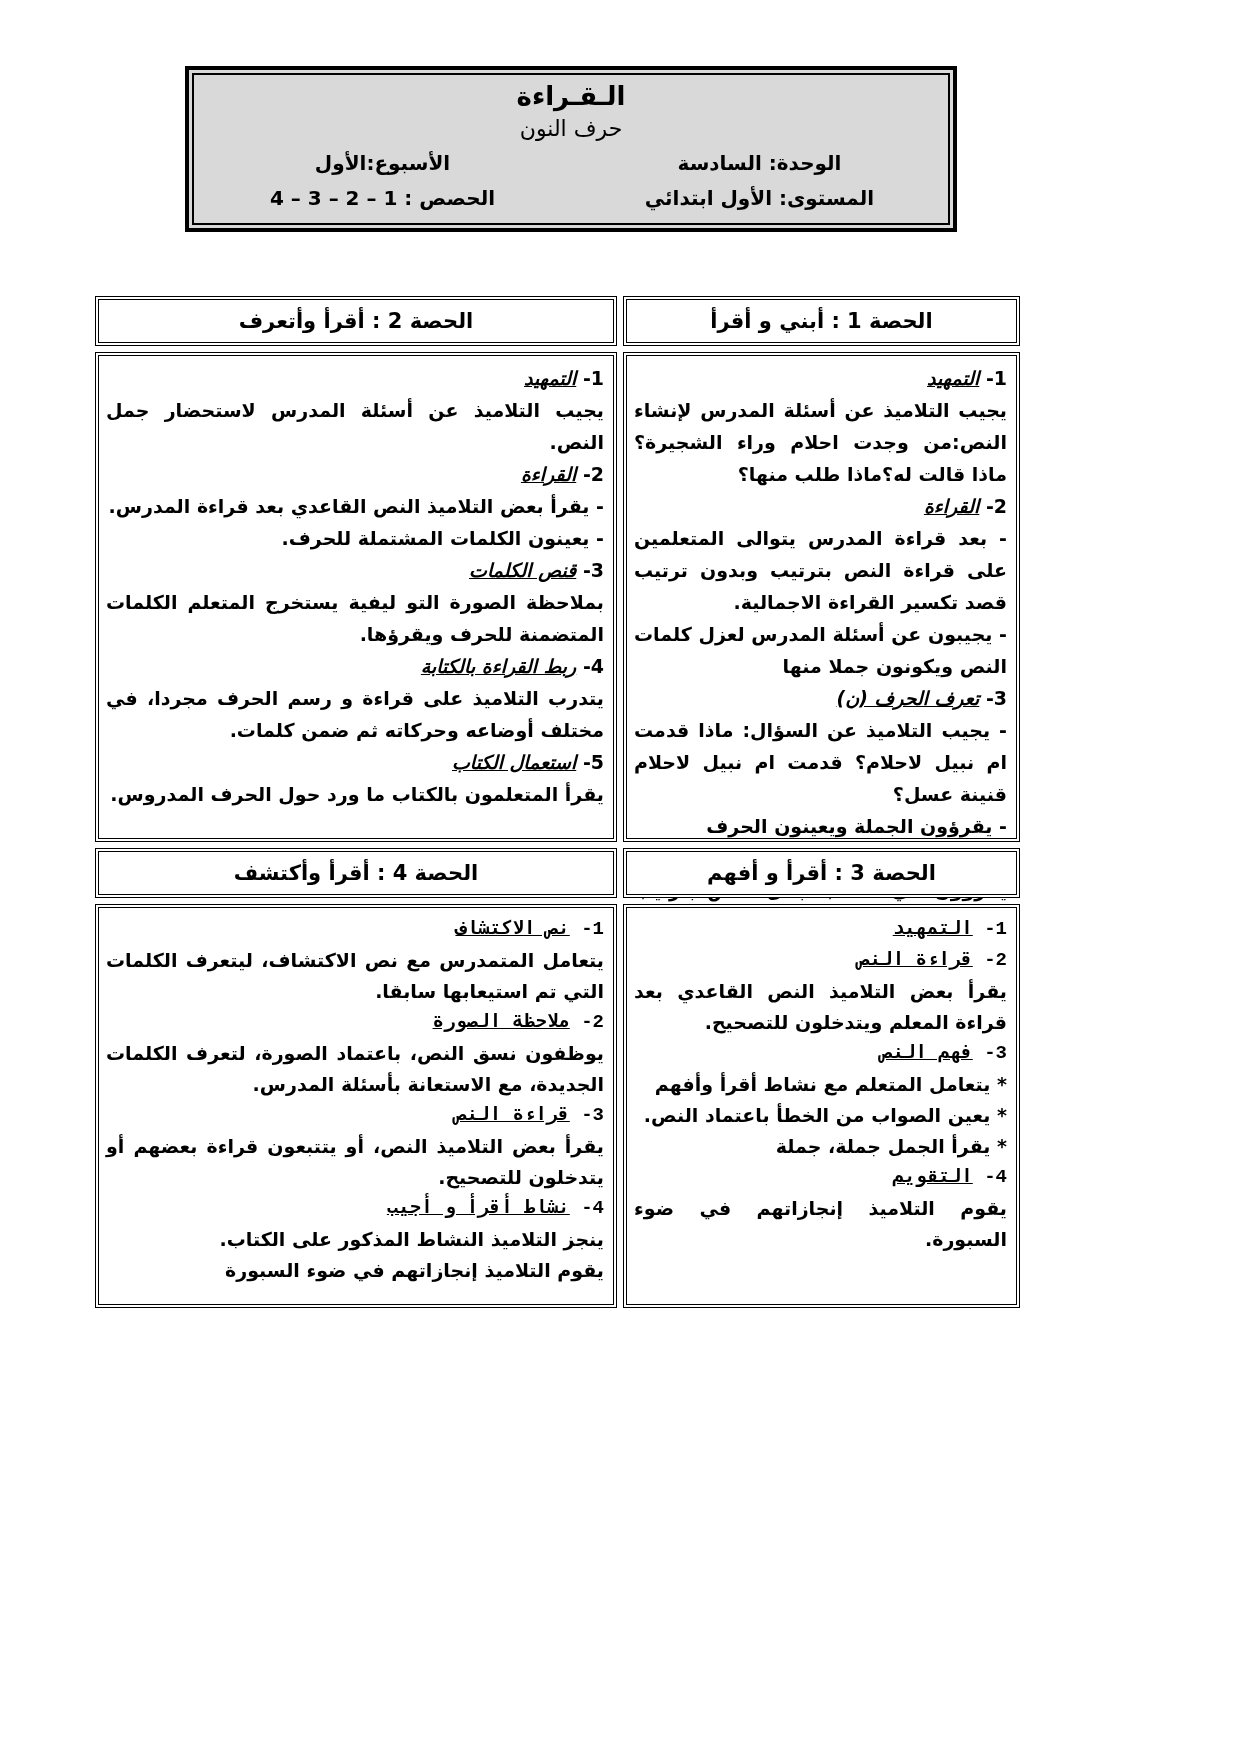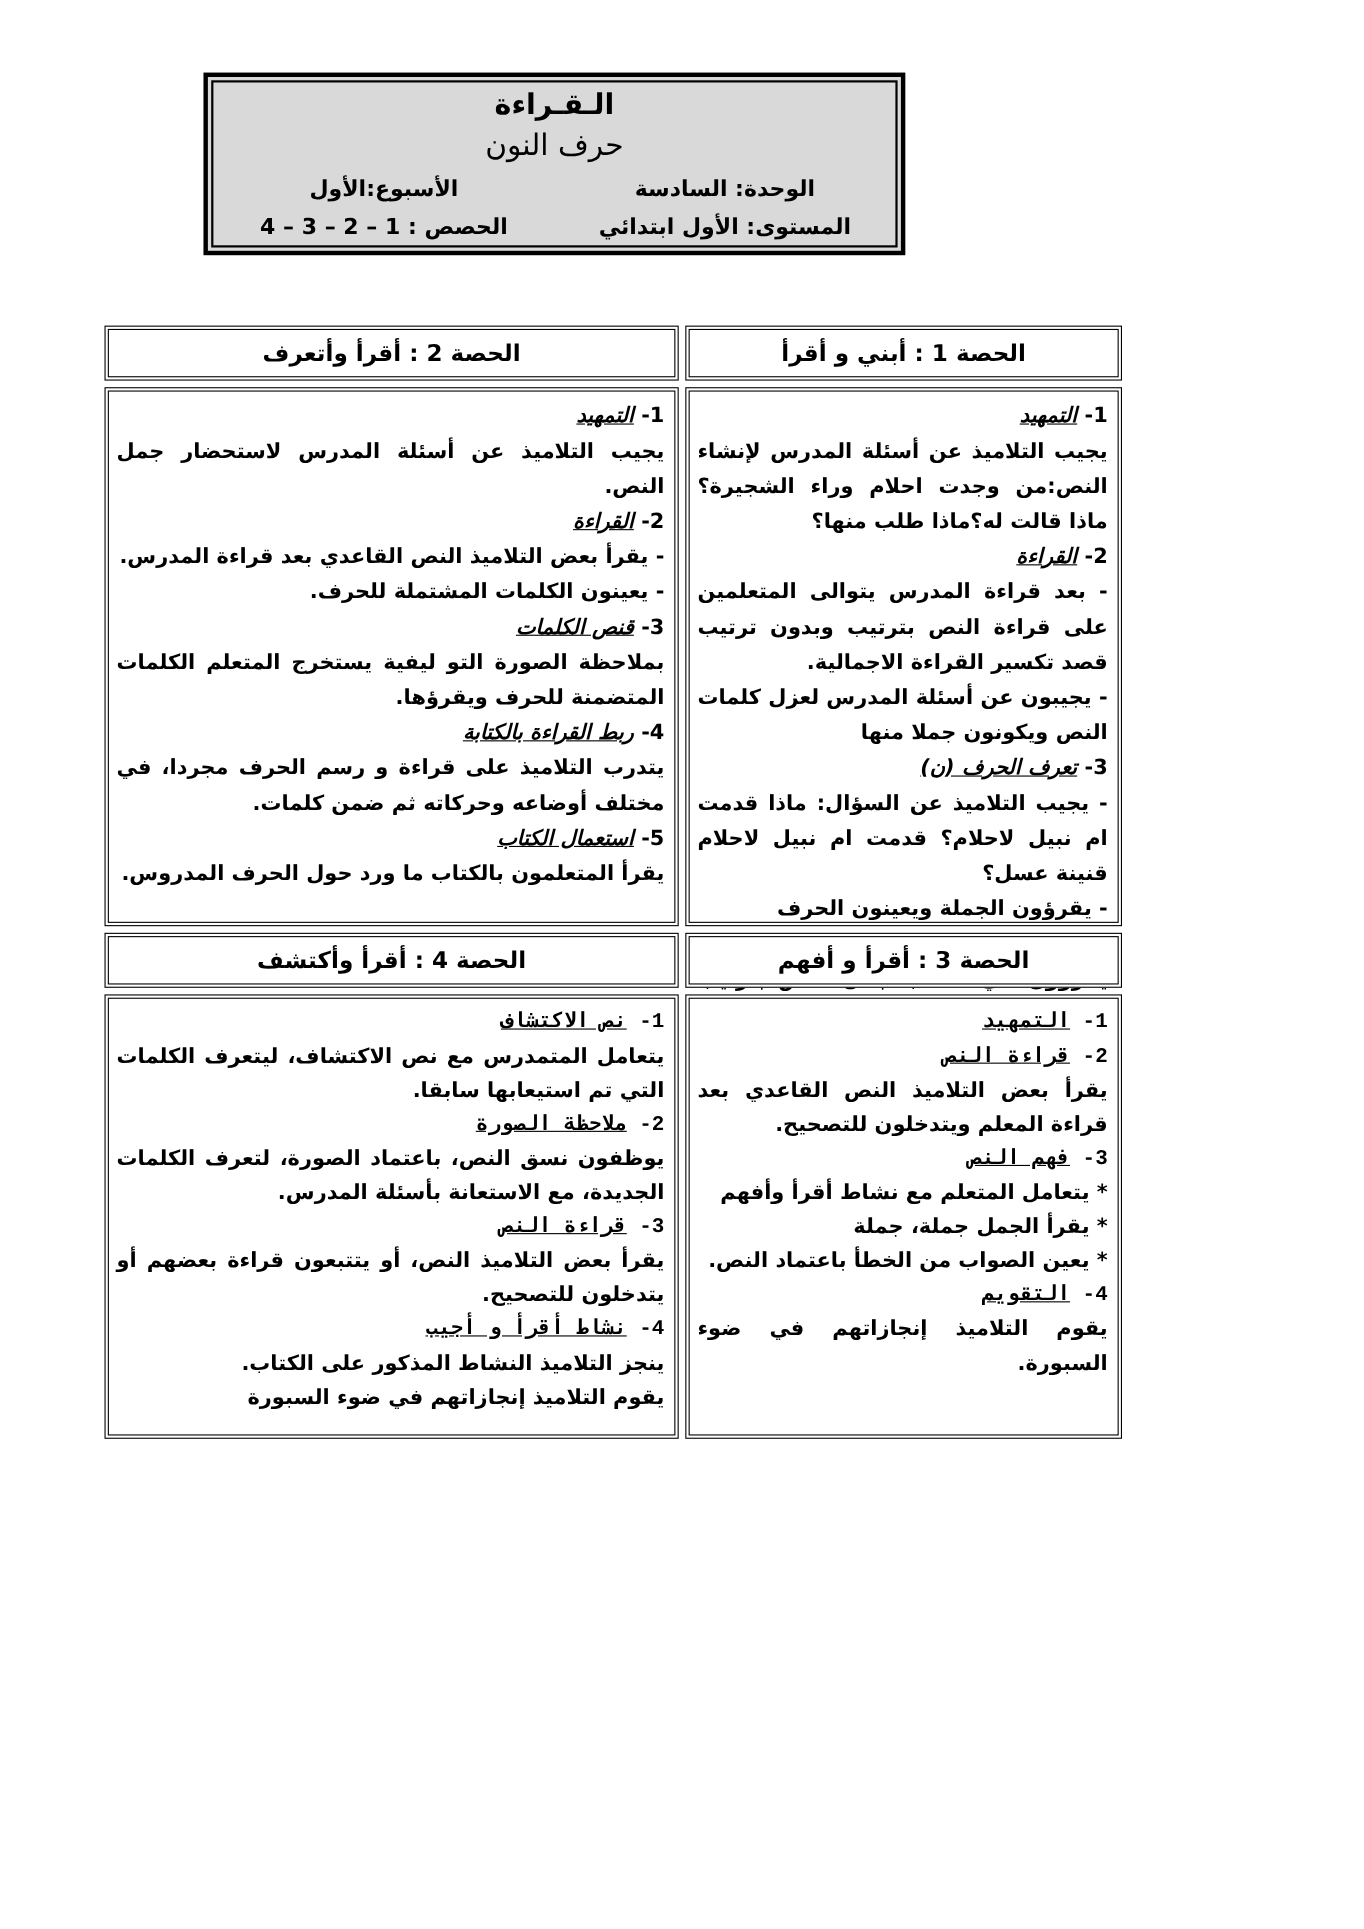--- a/index.html
+++ b/index.html
@@ -4,26 +4,26 @@
 <style>
   html,body{margin:0;padding:0;}
   body{
     width:1240px;height:1754px;position:relative;
     background:#ffffff;color:#000;
     font-family:"DejaVu Sans",sans-serif;
     direction:rtl;
   }
   
   .header-box{
-    position:absolute;top:66px;left:185px;width:638px;height:166px;
+    position:absolute;top:66px;left:185px;width:772px;height:166px;
     background:#d9d9d9;border:4px solid #000;box-sizing:border-box;padding:3px;
   }
   .header-inner{border:2px solid #000;height:100%;box-sizing:border-box;padding-top:5px;}
   .doc-title{text-align:center;font-size:26px;font-weight:700;line-height:1.25;}
-  .doc-subtitle{text-align:center;font-size:27px;font-weight:400;line-height:1.45;}
+  .doc-subtitle{text-align:center;font-size:22px;font-weight:400;line-height:1.45;}
   .info-grid{display:grid;grid-template-columns:1fr 1fr;margin-top:3px;}
   .info-cell{text-align:center;font-size:20px;font-weight:700;line-height:1.6;}
   
   .lesson-table{
     position:absolute;top:296px;left:95px;width:925px;
     display:grid;grid-template-columns:397px 522px;grid-template-rows:50px 490px 50px 404px;
     gap:6px;direction:rtl;
   }
   .cell{border:4px double #000;background:#fff;box-sizing:border-box;}
   .band{display:flex;align-items:center;justify-content:center;
@@ -112,22 +112,22 @@
     <div>
       <div class="heading"><span class="num">1-</span> <span class="ttl">التمهيد</span></div>
     </div>
     <div>
       <div class="heading"><span class="num">2-</span> <span class="ttl">قراءة النص</span></div>
       <p class="line">يقرأ بعض التلاميذ النص القاعدي بعد قراءة المعلم ويتدخلون للتصحيح.</p>
     </div>
     <div>
       <div class="heading"><span class="num">3-</span> <span class="ttl">فهم النص</span></div>
       <p class="line">* يتعامل المتعلم مع نشاط أقرأ وأفهم</p>
+      <p class="line">* يعين الصواب من الخطأ باعتماد النص.</p>
       <p class="line">* يقرأ الجمل جملة، جملة</p>
-      <p class="line">* يعين الصواب من الخطأ باعتماد النص.</p>
     </div>
     <div>
       <div class="heading"><span class="num">4-</span> <span class="ttl">التقويم</span></div>
       <p class="line">يقوم التلاميذ إنجازاتهم في ضوء السبورة.</p>
     </div>
   </div>
 
   <div class="cell content row2">
     <div>
       <div class="heading"><span class="num">1-</span> <span class="ttl">نص الاكتشاف</span></div>

